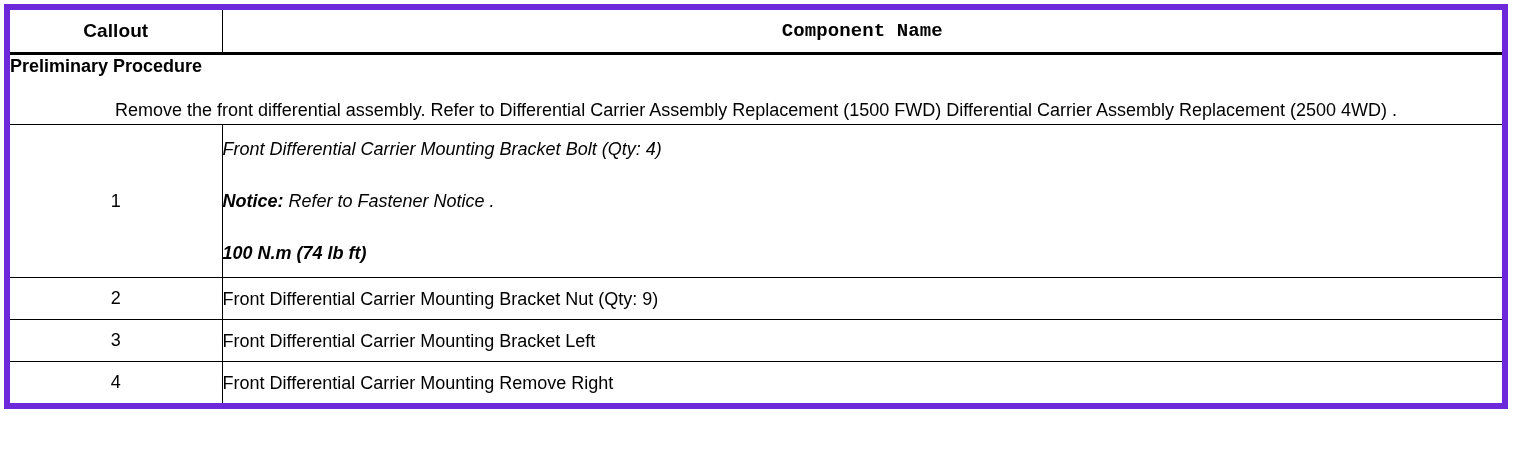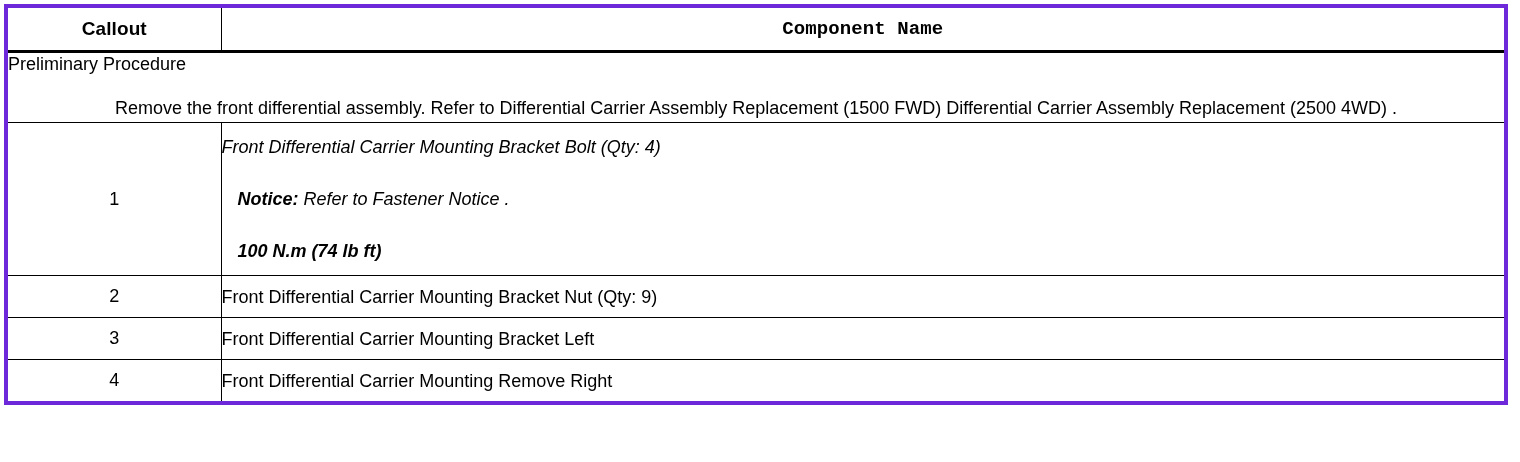--- a/index.html
+++ b/index.html
@@ -22,21 +22,21 @@
     background: #ffffff;
     box-sizing: border-box;
   }
 
   table.spec-table {
     position: absolute;
     left: 4px;
     top: 4px;
     width: 1504px;
     border-collapse: collapse;
-    border: 4px solid #6d28d9;
+    border: 6px solid #6d28d9;
     background: #fca5a5;
     table-layout: fixed;
   }
 
   table.spec-table td,
   table.spec-table th {
     border: 1.6px solid #000000;
     padding: 0;
     vertical-align: middle;
     background: #ffffff;
@@ -64,21 +64,21 @@
 
   
   td.prelim-cell {
     border-bottom: 2px solid #000000;
     padding: 9px 7px 12px 7px;
     text-align: left;
     vertical-align: top;
   }
   .prelim-title {
     font-size: 18px;
-    font-weight: normal;
+    font-weight: bold;
     line-height: 22px;
     margin: 0 0 20px 0;
   }
   .prelim-body {
     font-size: 18px;
     font-weight: normal;
     line-height: 27px;
     margin: 0;
     text-align: center;
   }
@@ -102,21 +102,21 @@
   tr.row-tall td { height: 152px; }
   tr.row-short td { height: 41px; }
 
   .comp-line {
     margin: 0;
     font-size: 18px;
     line-height: 26px;
     font-style: italic;
   }
   .comp-line.spaced-top { margin-top: 26px; }
-  .comp-bold { font-weight: bold; padding-left: 16px; }
+  .comp-bold { font-weight: bold; }
   .comp-normal { font-weight: normal; }
   .tall-inner { padding: 4px 0 4px 0; }
 </style>
 </head>
 <body>
 
 <div class="sheet">
 
   <table class="spec-table">
     <colgroup>

